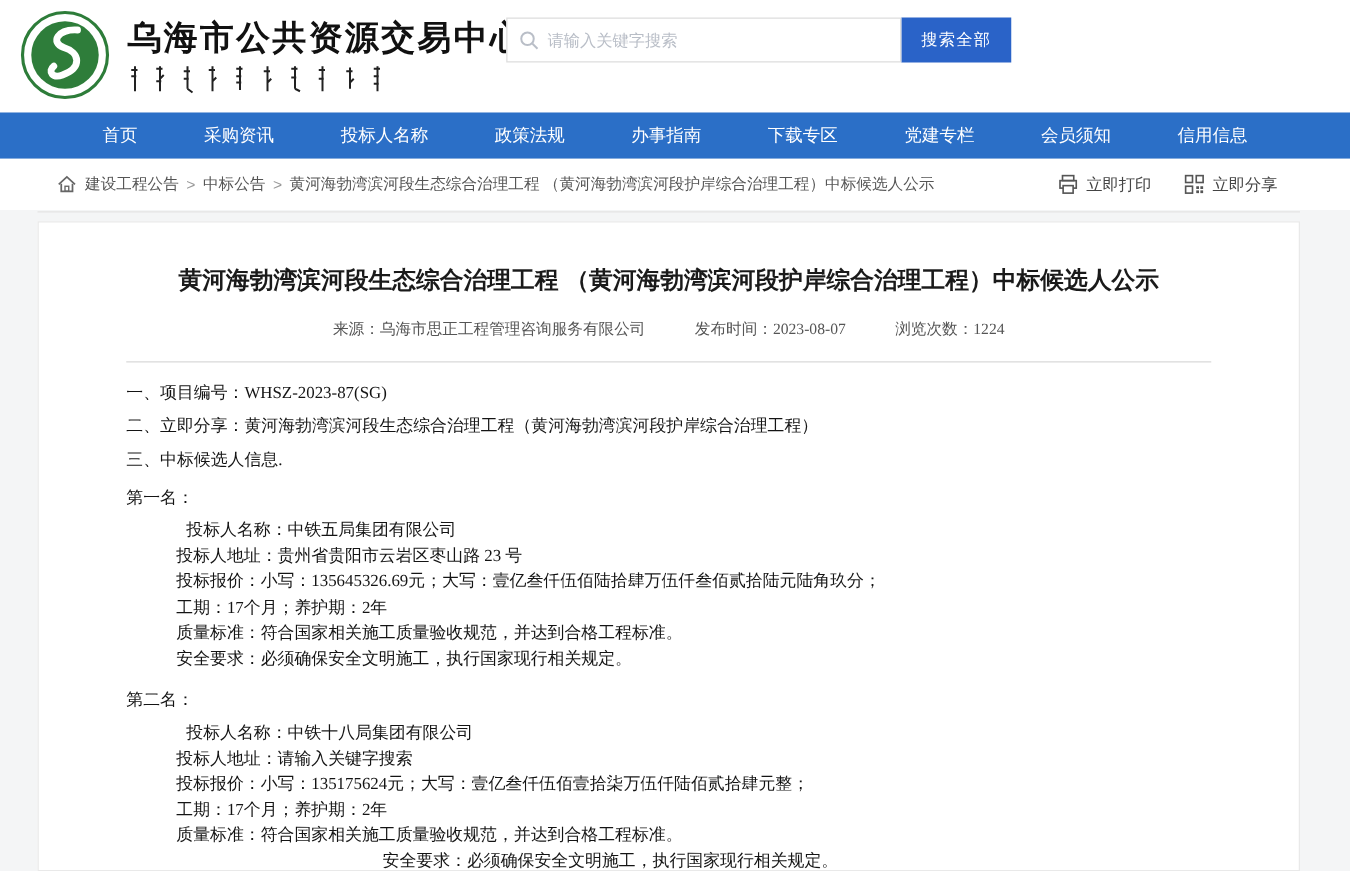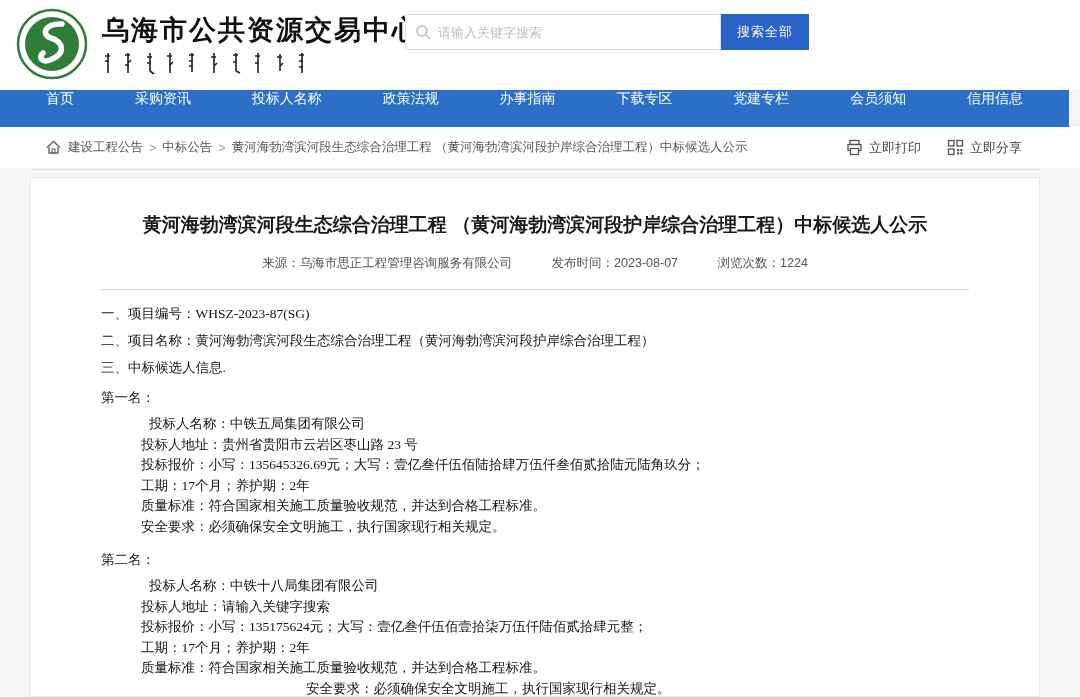--- a/index.html
+++ b/index.html
@@ -29,23 +29,23 @@
   }
   .search-box input::placeholder { color:#b9bec7; }
   .search-glyph { position:absolute; left:10px; top:10px; width:16px; height:16px; }
   .search-btn {
     width:88px; height:36px; border:none; color:#fff; font-size:13px;
     cursor:pointer; letter-spacing:1px;
   }
 
   
   .nav {
-    position:absolute; top:90px; left:0; right:11px; height:37px;
-    display:flex; align-items:flex-start; justify-content:space-between;
-    padding:0 46px;
+    position:absolute; top:90px; left:0; right:0; height:37px;
+    display:flex; align-items:center; justify-content:space-between;
+    padding:0 82px;
   }
   .nav-item { color:#fff; font-size:14px; cursor:pointer; white-space:nowrap; }
 
   
   .crumbbar {
     position:absolute; top:127px; left:0; right:0; height:41px; background:#fff;
     display:flex; align-items:center; font-size:12.5px; color:#555;
   }
   .crumb-left { display:flex; align-items:center; margin-left:45px; gap:6px; }
   .crumb-item { cursor:pointer; white-space:nowrap; }
@@ -59,21 +59,21 @@
   
   .card {
     position:absolute; top:177px; left:30px; width:1010px; height:520px;
     background:#fff; border:1px solid #e9e9e9; overflow:hidden;
   }
   .art-title {
     margin-top:34px; text-align:center; font-size:19px; font-weight:bold;
     color:#1a1a1a; line-height:26px;
   }
   .art-meta { margin-top:17px; text-align:center; font-size:12.5px; color:#555; }
-  .art-meta .meta-item { margin:0 18px; }
+  .art-meta .meta-item { margin:0 18px;font-family:Liberation Serif, serif; }
   .art-hr { margin:17px 70px 0; border-top:1px solid #d9d9d9; }
 
   .art-body {
     margin:10px 70px 0;
     font-family:"Liberation Serif","DejaVu Serif",serif;
     font-size:13.5px; color:#141414;
   }
   .sec { line-height:27px; }
   .rank { line-height:24px; margin-top:5px; }
   .rank2 { margin-top:11px; }
@@ -187,21 +187,21 @@
     <span class="meta-item"><span>浏览次数：</span><span>1224</span></span>
   </div>
 
   <div class="art-hr"></div>
 
   <div class="art-body">
     <p class="sec">
       <span>一、项目编号：</span><span class="uv">WHSZ-2023-87(SG)</span>
     </p>
     <p class="sec">
-      <span>二、项目名称：</span><span class="uv">黄河海勃湾滨河段生态综合治理工程（黄河海勃湾滨河段护岸综合治理工程）</span>
+      <span>二、立即分享：</span><span class="uv">黄河海勃湾滨河段生态综合治理工程（黄河海勃湾滨河段护岸综合治理工程）</span>
     </p>
     <p class="sec">三、中标候选人信息.</p>
 
     <div>
       <p class="rank">第一名：</p>
       <p class="detail name-line">
         <span>投标人名称：</span><span class="uv">中铁五局集团有限公司</span>
       </p>
       <p class="detail">
         <span>投标人地址：</span><span class="uv">贵州省贵阳市云岩区枣山路 23 号</span>

